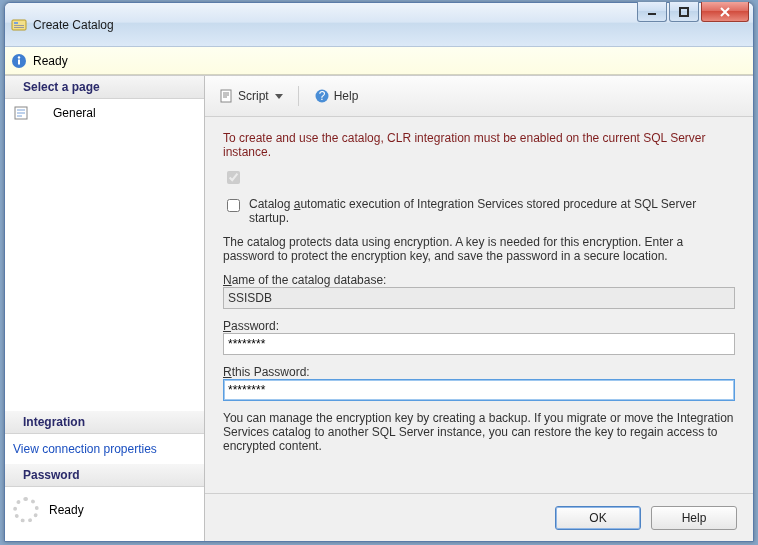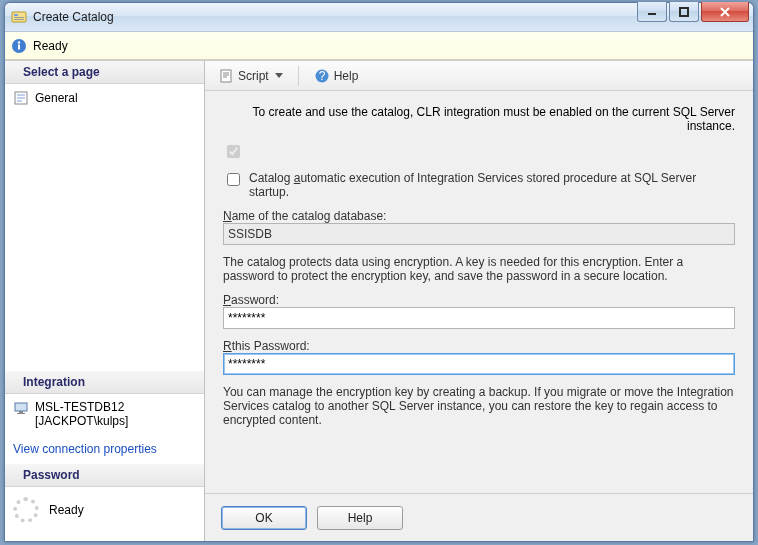--- a/index.html
+++ b/index.html
@@ -8,21 +8,21 @@
 
   .window {
     position:absolute; left:4px; top:2px; width:750px; height:540px;
     background:#fff; border:1px solid #5a7ba8; border-radius:6px 6px 0 0;
     box-shadow:0 0 4px rgba(0,0,0,.3);
     display:flex; flex-direction:column;
   }
 
   
   .titlebar {
-    height:29px; background:linear-gradient(#eef4fb,#d9e6f5 45%,#c8dbee 46%,#dce9f7);
+    height:44px; background:linear-gradient(#eef4fb,#d9e6f5 45%,#c8dbee 46%,#dce9f7);
     border-bottom:1px solid #b6c7da; border-radius:6px 6px 0 0;
     display:flex; align-items:center; padding:6px 6px; position:relative;
   }
   .titlebar .app-icon { width:16px; height:16px; margin-right:6px; display:flex;align-items:center;justify-content:center;}
   .titlebar .title { color:#1a1a1a; }
   .win-btns { position:absolute; right:4px; top:-1px; display:flex; }
   .win-btn {
     width:30px; height:20px; border:1px solid #6b87a8; border-top:none;
     background:linear-gradient(#e5eefb,#cfe0f3 45%,#bed4ea 46%,#d6e5f5);
     display:flex; align-items:center; justify-content:center;
@@ -38,52 +38,52 @@
   }
   .info-icon { width:16px;height:16px; }
 
   
   .body { flex:1; display:flex; border-top:1px solid #ccc; background:#f0f0f0; min-height:0;}
   .left-pane { width:200px; display:flex; flex-direction:column; background:#fff; border-right:1px solid #c0c0c0;}
   .sect-head { background:linear-gradient(#f6f6f6,#e7e7e7); border-bottom:1px solid #d3d3d3;
     padding:4px 18px; font-weight:bold; color:#2a2a6a; }
   .sect-body { padding:4px 6px; flex:0 0 auto; }
   .left-pane .pages { flex:1; overflow:auto; }
-  .page-item { display:flex; align-items:center; gap:6px; padding:2px 2px; }
+  .page-item { display:flex; align-items:center; gap:24px; padding:2px 2px; }
   .conn-item { display:flex; align-items:flex-start; gap:6px; padding:2px 2px; }
   .link { color:#1a4fc0; cursor:pointer; padding:8px 8px; display:inline-block;}
   .progress-body { display:flex; align-items:center; gap:10px; padding:10px 8px 18px 8px;}
   .spinner { width:26px; height:26px; border-radius:50%;
     border:4px dotted #cfcfcf; }
 
   
   .right-pane { flex:1; display:flex; flex-direction:column; background:#f0f0f0; }
-  .toolbar { height:30px; background:linear-gradient(#fcfcfc,#ececec); border-bottom:1px solid #d0d0d0;
+  .toolbar { height:41px; background:linear-gradient(#fcfcfc,#ececec); border-bottom:1px solid #d0d0d0;
     display:flex; align-items:center; padding:0 6px; gap:4px;}
   .tbtn { display:flex; align-items:center; gap:4px; padding:3px 6px; border:1px solid transparent; border-radius:3px; color:#333;}
   .tsep { width:1px; height:20px; background:#cfcfcf; margin:0 4px; }
   .drop-caret { width:0;height:0;border-left:4px solid transparent;border-right:4px solid transparent;border-top:5px solid #555; margin-left:2px;}
 
   .content { flex:1; overflow:auto; padding:14px 18px 6px 18px; color:#333; }
-  .muted { color:#000000;text-align:right; }
+  .muted { color:#7f1d1d; }
   .row { margin-bottom:10px; }
   .chk { display:flex; align-items:flex-start; gap:6px; }
   .chk input { margin-top:2px; }
   
   .acc { text-decoration:underline; }
   input.txt {
     width:100%; padding:3px 4px; border:1px solid #b5b5b5; background:#fff;
   }
   input.txt.ro { background:#ebebeb; color:#333; }
   input.txt.focus { border-color:#5a9de0; box-shadow:inset 0 0 0 1px #9ec7ef; }
 
   
   .footer {
     height:48px; border-top:1px solid #cfcfcf; background:#f0f0f0;
-    display:flex; align-items:center; gap:10px; padding:0 16px;
+    display:flex; align-items:center; justify-content:flex-end; gap:10px; padding:0 16px;
   }
   .btn {
     min-width:86px; height:24px; padding:0 12px;
     background:linear-gradient(#fefefe,#e7e7e7); border:1px solid #9a9a9a; border-radius:3px;
     display:flex; align-items:center; justify-content:center; color:#222;
   }
   .btn.default { border-color:#4d83c4; box-shadow:0 0 0 1px #8fb6e6 inset; }
 
   .small-ico { width:16px; height:16px; flex:0 0 16px; }
 </style>
@@ -142,35 +142,20 @@
             <svg viewBox="0 0 16 16" width="16" height="16">
                 <rect x="2" y="2" width="12" height="12" fill="#fff" stroke="#888"></rect>
                 <path d="M4 5h8M4 8h8M4 11h5" stroke="#7aa2d8"></path>
               </svg>
           </span>
           <span>General</span>
         </div>
       </div>
 
       <div class="sect-head">Integration</div>
-      <div class="sect-body">
-        <div class="conn-item">
-          <span class="small-ico">
-            <svg viewBox="0 0 16 16" width="16" height="16">
-                <rect x="2" y="3" width="12" height="8" fill="#cfe0f3" stroke="#5a7ba8"></rect>
-                <rect x="6" y="11" width="4" height="2" fill="#888"></rect>
-                <rect x="4" y="13" width="8" height="1" fill="#888"></rect>
-              </svg>
-          </span>
-          <div>
-            <div>MSL-TESTDB12</div>
-            <div>[JACKPOT\kulps]</div>
-          </div>
-        </div>
-      </div>
       <a class="link">View connection properties</a>
 
       <div class="sect-head">Password</div>
       <div class="progress-body">
         <div class="spinner"></div>
         <span>Ready</span>
       </div>
     </div>
 
     <div class="right-pane">
@@ -204,26 +189,26 @@
 
         <div class="row chk">
           <input type="checkbox" checked="" disabled="" style="">
         </div>
 
         <div class="row chk">
           <input type="checkbox" style="">
           <span><span>Catalog </span><span class="acc">a</span><span>utomatic execution of Integration Services stored procedure at SQL Server startup.</span></span>
         </div>
 
+        <div class="row">The catalog protects data using encryption. A key is needed for this encryption. Enter a password to protect the encryption key, and save the password in a secure location.</div>
+
         <div class="row">
           <div><span class="acc">N</span><span>ame of the catalog database:</span></div>
           <input class="txt ro" readonly="" value="SSISDB" style="">
         </div>
-
-        <div class="row">The catalog protects data using encryption. A key is needed for this encryption. Enter a password to protect the encryption key, and save the password in a secure location.</div>
 
         <div class="row">
           <div><span class="acc">P</span><span>assword:</span></div>
           <input class="txt" value="********" style="">
         </div>
 
         <div class="row">
           <div><span class="acc">R</span><span>this Password:</span></div>
           <input class="txt focus" value="********" style="">
         </div>

